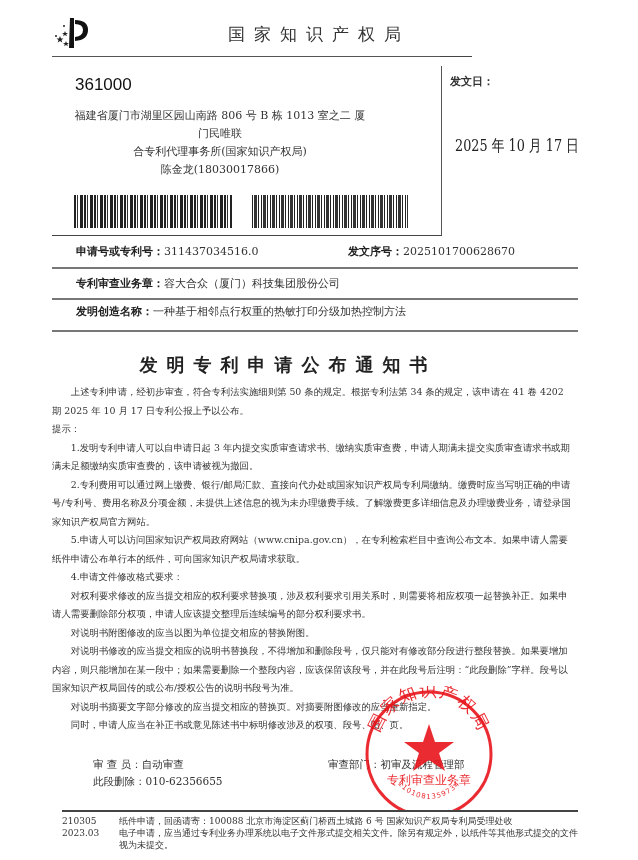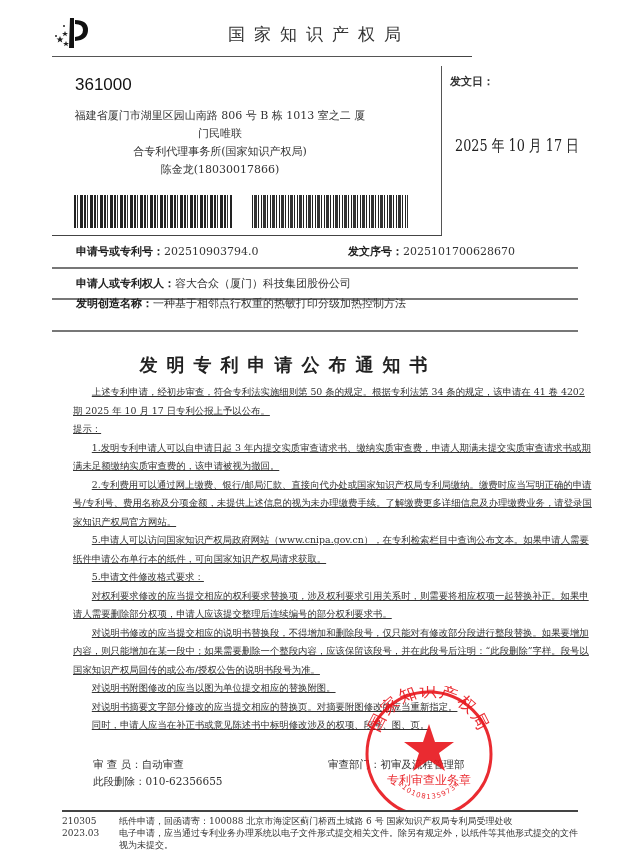--- a/index.html
+++ b/index.html
@@ -12,21 +12,21 @@
   .vline { position:absolute; background:#555; width:1px; }
   .zip { left:75px; top:75px; font-family:"Liberation Sans",sans-serif; font-size:17px; color:#111; }
   .addr { left:70px; width:300px; top:107px; font-size:11px; line-height:18px; text-align:center; color:#333; }
   .date-lbl { left:450px; top:74px; font-size:11px; font-weight:bold; color:#333; }
   .date-val { left:455px; top:136px; font-size:16px; color:#222; transform:scaleX(0.8); transform-origin:left; }
   .barcode { top:195px; height:33px; display:flex; gap:0; }
   .field { font-size:11px; color:#333; }
   .field b { font-weight:bold; color:#222; }
   .doc-title { left:0; width:576px; top:353px; text-align:center; font-family:"DejaVu Sans","Liberation Sans",sans-serif;
                font-size:18px; font-weight:bold; letter-spacing:9px; color:#222; }
-  .body-text { left:73px; width:520px; font-size:9.4px; line-height:18.5px; color:#333;text-decoration:underline; }
+  .body-text { left:52px; width:520px; font-size:9.4px; line-height:18.5px; color:#333; }
   .body-text p { margin:0; }
   .indent { text-indent:2em; }
   .seal { left:352px; top:686px; width:156px; height:126px; }
   .footer { font-size:9px; line-height:12px; color:#333; }
 </style>
 </head>
 <body>
 
 <div class="abs" style="left:52px;top:14px;width:40px;height:36px;">
   <svg width="40" height="36" viewBox="0 0 40 36">
@@ -54,47 +54,47 @@
 <div class="abs date-lbl">发文日：</div>
 <div class="abs date-val">2025 年 10 月 17 日</div>
 
 <div class="abs barcode" style="left:74px;width:158px;
   background:repeating-linear-gradient(90deg,#222 0 2px,#fff 2px 3px,#333 3px 4px,#fff 4px 6px,#222 6px 9px,#fff 9px 10px);"></div>
 <div class="abs barcode" style="left:252px;width:156px;
   background:repeating-linear-gradient(90deg,#222 0 1px,#fff 1px 2px,#333 2px 5px,#fff 5px 6px,#222 6px 7px,#fff 7px 9px);"></div>
 <div class="hline" style="left:52px;width:390px;top:235px;"></div>
 
 <div class="abs field" style="left:76px;top:244px;">
-  <b>申请号或专利号：</b><span>202510903794.0</span>
+  <b>申请号或专利号：</b><span>311437034516.0</span>
 </div>
 <div class="abs field" style="left:348px;top:244px;">
   <b>发文序号：</b><span>2025101700628670</span>
 </div>
 <div class="hline" style="left:52px;width:526px;top:267px;height:2px;background:#777;"></div>
 <div class="abs field" style="left:76px;top:276px;">
-  <b>申请人或专利权人：</b><span>容大合众（厦门）科技集团股份公司</span>
+  <b>专利审查业务章：</b><span>容大合众（厦门）科技集团股份公司</span>
 </div>
 <div class="hline" style="left:52px;width:526px;top:298px;height:2px;background:#777;"></div>
-<div class="abs field" style="left:76px;top:296px;font-family:Liberation Serif, serif;">
+<div class="abs field" style="left:76px;top:304px;font-family:Liberation Serif, serif;">
   <b>发明创造名称：</b><span>一种基于相邻点行权重的热敏打印分级加热控制方法</span>
 </div>
 <div class="hline" style="left:52px;width:526px;top:330px;height:2px;background:#777;"></div>
 
 <div class="abs doc-title">发明专利申请公布通知书</div>
 
 <div class="abs body-text" style="top:383px;">
   <p class="indent">上述专利申请，经初步审查，符合专利法实施细则第 50 条的规定。根据专利法第 34 条的规定，该申请在 41 卷 4202 期 2025 年 10 月 17 日专利公报上予以公布。</p>
   <p>提示：</p>
   <p class="indent">1.发明专利申请人可以自申请日起 3 年内提交实质审查请求书、缴纳实质审查费，申请人期满未提交实质审查请求书或期满未足额缴纳实质审查费的，该申请被视为撤回。</p>
   <p class="indent">2.专利费用可以通过网上缴费、银行/邮局汇款、直接向代办处或国家知识产权局专利局缴纳。缴费时应当写明正确的申请号/专利号、费用名称及分项金额，未提供上述信息的视为未办理缴费手续。了解缴费更多详细信息及办理缴费业务，请登录国家知识产权局官方网站。</p>
   <p class="indent">5.申请人可以访问国家知识产权局政府网站（www.cnipa.gov.cn），在专利检索栏目中查询公布文本。如果申请人需要纸件申请公布单行本的纸件，可向国家知识产权局请求获取。</p>
-  <p class="indent">5.申请文件修改格式要求：</p>
+  <p class="indent">4.申请文件修改格式要求：</p>
   <p class="indent">对权利要求修改的应当提交相应的权利要求替换项，涉及权利要求引用关系时，则需要将相应权项一起替换补正。如果申请人需要删除部分权项，申请人应该提交整理后连续编号的部分权利要求书。</p>
+  <p class="indent">对说明书附图修改的应当以图为单位提交相应的替换附图。</p>
   <p class="indent">对说明书修改的应当提交相应的说明书替换段，不得增加和删除段号，仅只能对有修改部分段进行整段替换。如果要增加内容，则只能增加在某一段中；如果需要删除一个整段内容，应该保留该段号，并在此段号后注明：“此段删除”字样。段号以国家知识产权局回传的或公布/授权公告的说明书段号为准。</p>
-  <p class="indent">对说明书附图修改的应当以图为单位提交相应的替换附图。</p>
   <p class="indent">对说明书摘要文字部分修改的应当提交相应的替换页。对摘要附图修改的应当重新指定。</p>
   <p class="indent">同时，申请人应当在补正书或意见陈述书中标明修改涉及的权项、段号、图、页。</p>
 </div>
 
 <div class="abs field" style="left:93px;top:758px;font-size:10.5px;">
   <span>审 查 员：</span><span>自动审查</span>
 </div>
 <div class="abs field" style="left:93px;top:775px;font-size:10.5px;">
   <span>此段删除：</span><span>010-62356655</span>
 </div>

